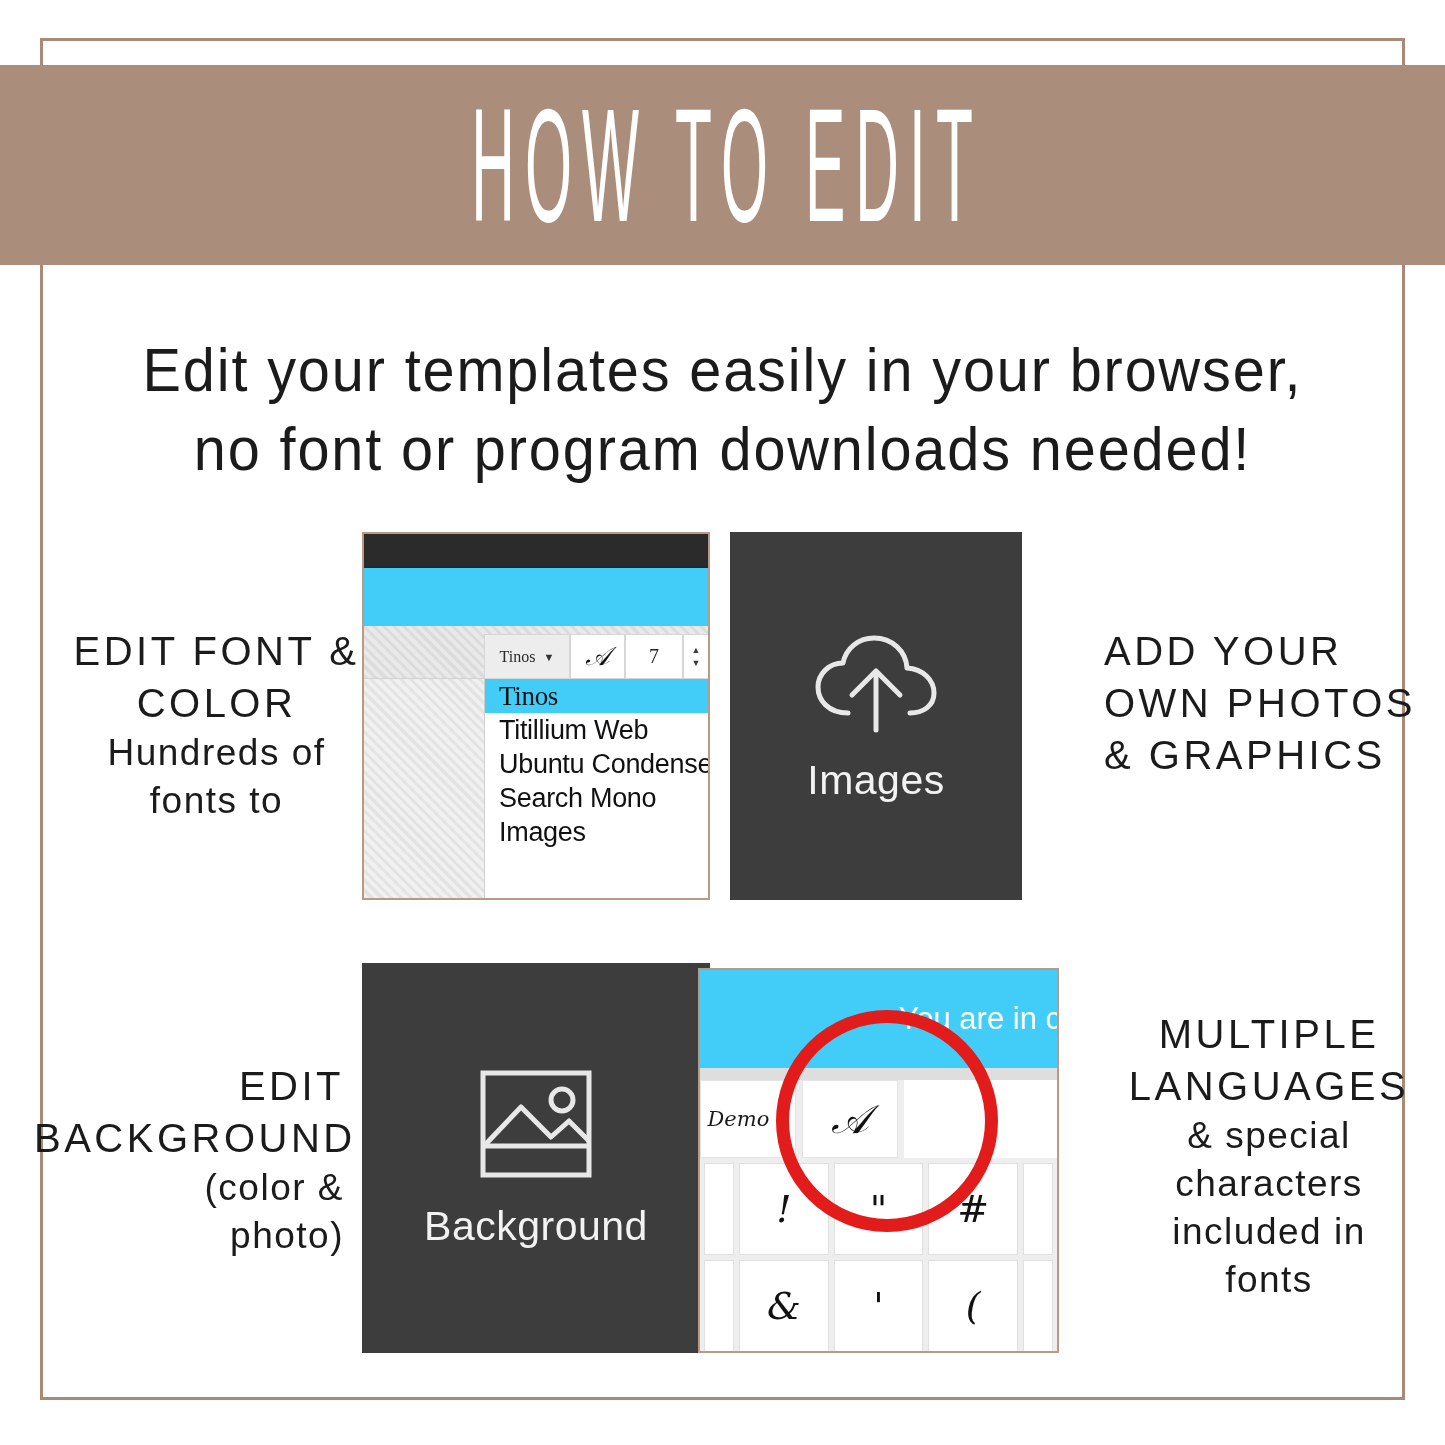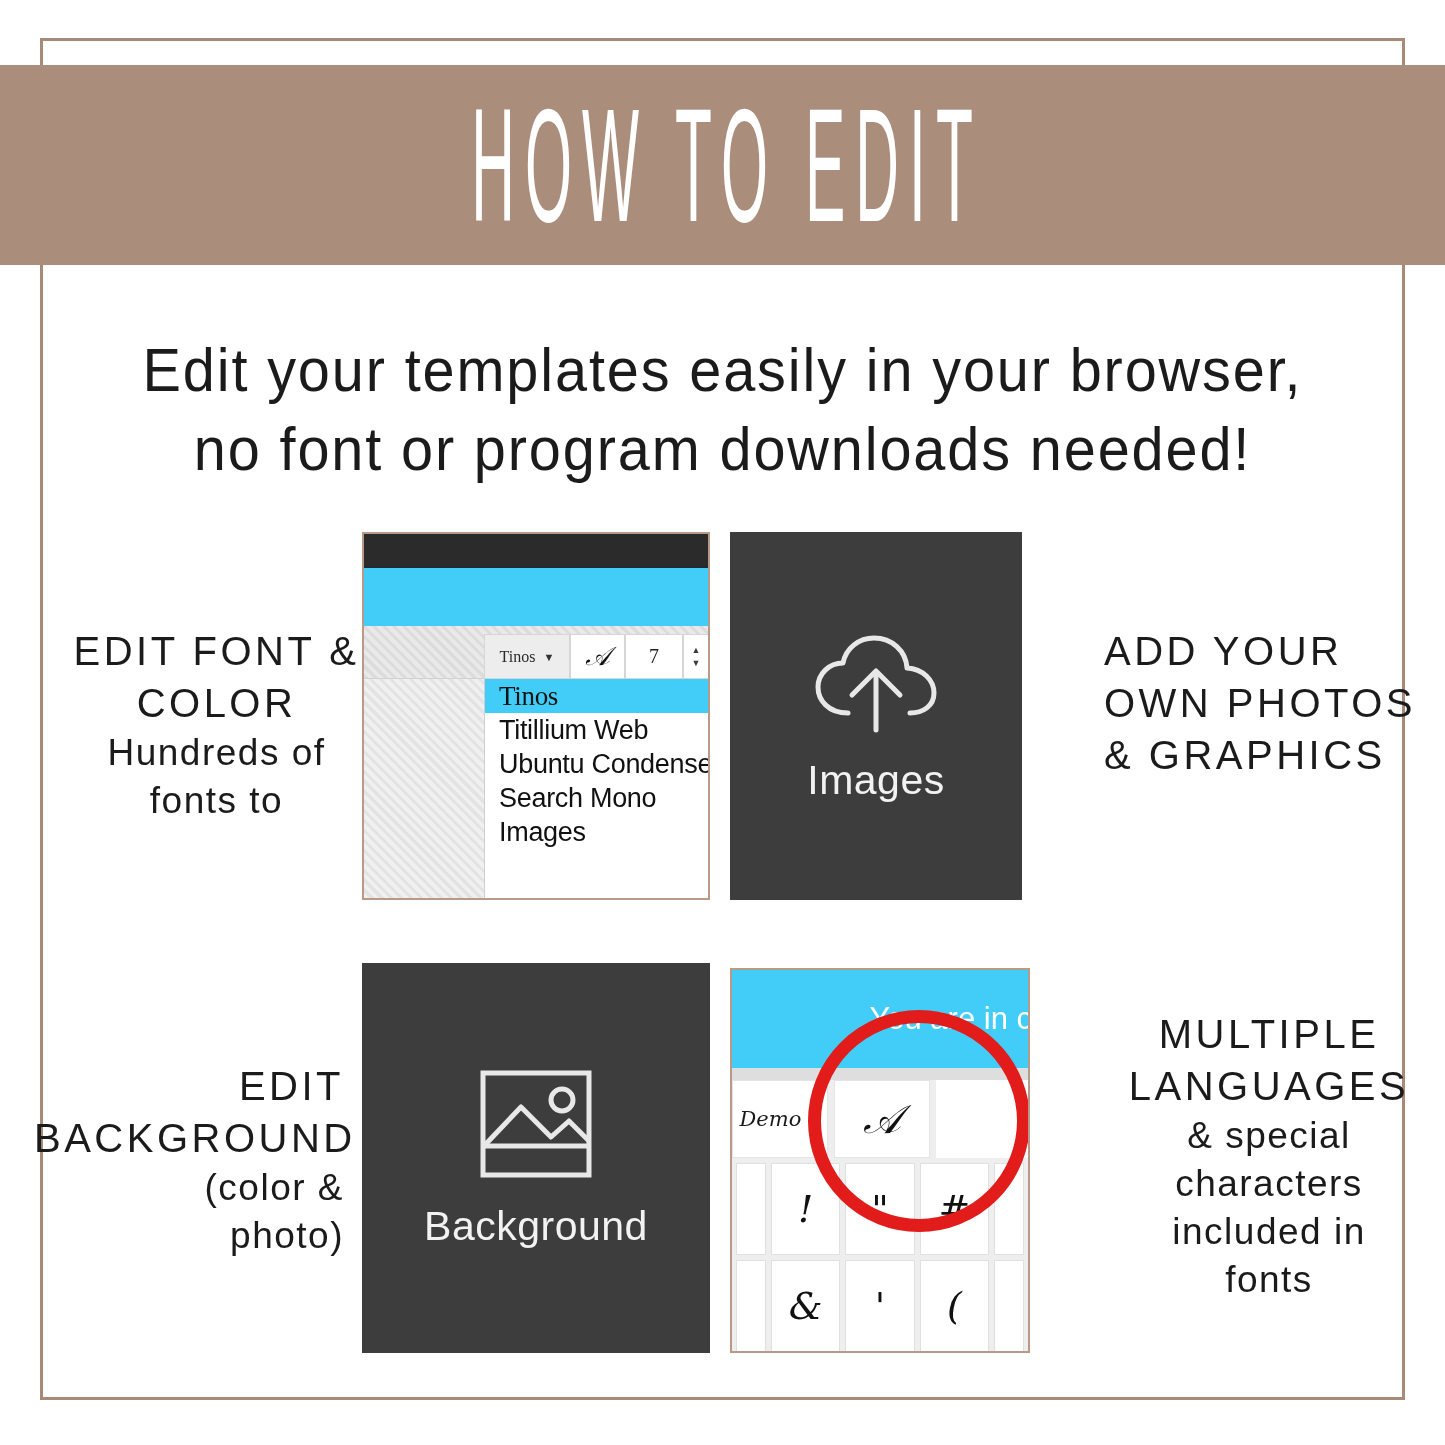--- a/index.html
+++ b/index.html
@@ -203,22 +203,22 @@
 
   
   #panel-bg{
     left:362px;top:963px;
     width:348px;height:390px;
     background:#3d3d3d;
   }
 
   
   #panel-chars{
-    left:730px;top:968px;
-    width:300px;height:385px;
+    left:698px;top:968px;
+    width:361px;height:385px;
     background:#ffffff;
   }
   #pc-cyan{
     position:absolute;left:0;top:0;width:100%;height:98px;
     background:#41cdf8;
     display:flex;align-items:center;justify-content:flex-end;
     padding-right:2px;box-sizing:border-box;
   }
   #pc-cyan span{
     color:#ffffff;font-size:31px;white-space:nowrap;

